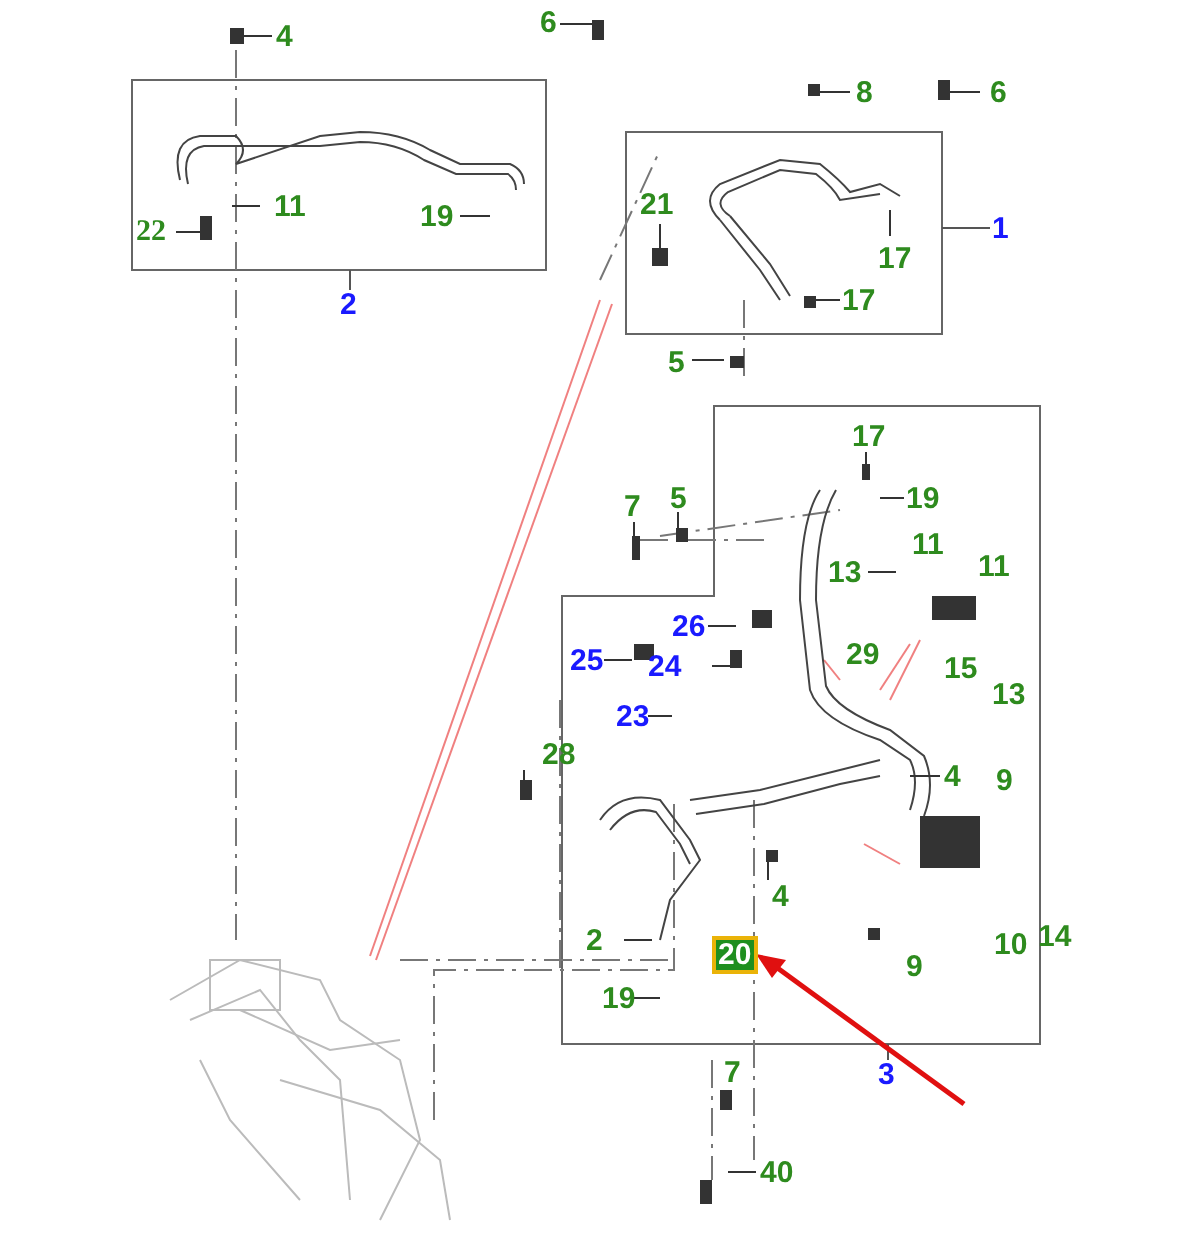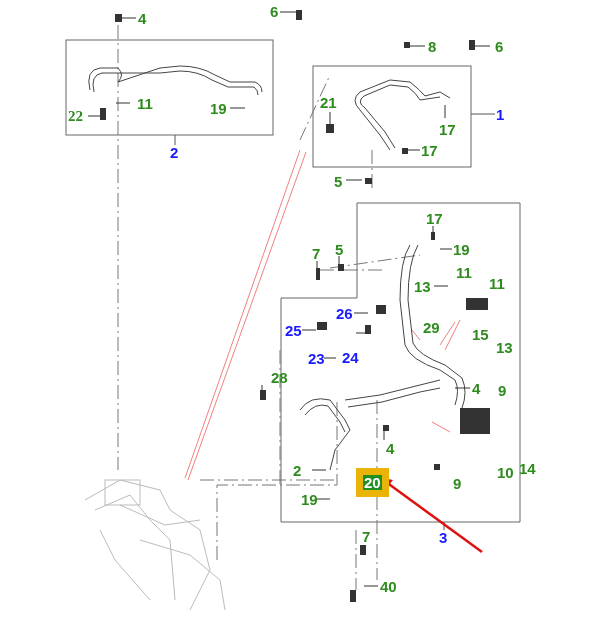--- a/index.html
+++ b/index.html
@@ -3,21 +3,21 @@
 <meta charset="utf-8">
 <style>
   html, body { margin: 0; padding: 0; background: #ffffff; }
   body { width: 600px; height: 619px; position: relative; overflow: hidden;
          font-family: "Liberation Sans", sans-serif; }
   #diagram { position: absolute; left: 0; top: 0; width: 600px; height: 619px; }
   .callout { position: absolute; font-weight: bold; font-size: 15px; line-height: 15px;
              white-space: nowrap; cursor: pointer; }
   .c-green { color: #2e8b1e; }
   .c-blue { color: #1a1aff; }
-  .c-box { color: #ffffff; background: #1f8f1f; border: 7px solid #eab308; padding: 0 1px; }
+  .c-box { color: #ffffff; background: #1f8f1f; border: 2px solid #eab308; padding: 0 1px; }
 </style>
 </head>
 <body>
 
 <svg id="diagram" viewBox="0 0 600 619" xmlns="http://www.w3.org/2000/svg">
 
   <rect x="66" y="40" width="207" height="95" fill="none" stroke="#666" stroke-width="1"></rect>
   <rect x="313" y="66" width="158" height="101" fill="none" stroke="#666" stroke-width="1"></rect>
   <path d="M357 203 H520 V522 H281 V298 H357 Z" fill="none" stroke="#666" stroke-width="1"></path>
 
@@ -149,21 +149,21 @@
 <div class="callout c-green" style="left:334px;top:174px;">5</div>
 <div class="callout c-green" style="left:426px;top:211px;">17</div>
 <div class="callout c-green" style="left:453px;top:242px;">19</div>
 <div class="callout c-green" style="left:312px;top:246px;">7</div>
 <div class="callout c-green" style="left:335px;top:242px;">5</div>
 <div class="callout c-green" style="left:456px;top:265px;">11</div>
 <div class="callout c-green" style="left:414px;top:279px;">13</div>
 <div class="callout c-green" style="left:489px;top:276px;">11</div>
 <div class="callout c-blue" style="left:336px;top:306px;">26</div>
 <div class="callout c-blue" style="left:285px;top:323px;">25</div>
-<div class="callout c-blue" style="left:342px;top:326px;margin-top:24px;">24</div>
+<div class="callout c-blue" style="left:324px;top:326px;">24</div>
 <div class="callout c-green" style="left:423px;top:320px;">29</div>
 <div class="callout c-green" style="left:472px;top:327px;">15</div>
 <div class="callout c-green" style="left:496px;top:340px;text-align:right;">13</div>
 <div class="callout c-blue" style="left:308px;top:351px;text-align:center;">23</div>
 <div class="callout c-green" style="left:255px;top:370px;margin-left:16px;">28</div>
 <div class="callout c-green" style="left:472px;top:381px;">4</div>
 <div class="callout c-green" style="left:498px;top:383px;">9</div>
 <div class="callout c-green" style="left:386px;top:441px;">4</div>
 <div class="callout c-green" style="left:293px;top:463px;">2</div>
 <div class="callout c-box" style="left:356px;top:468px;">20</div>

